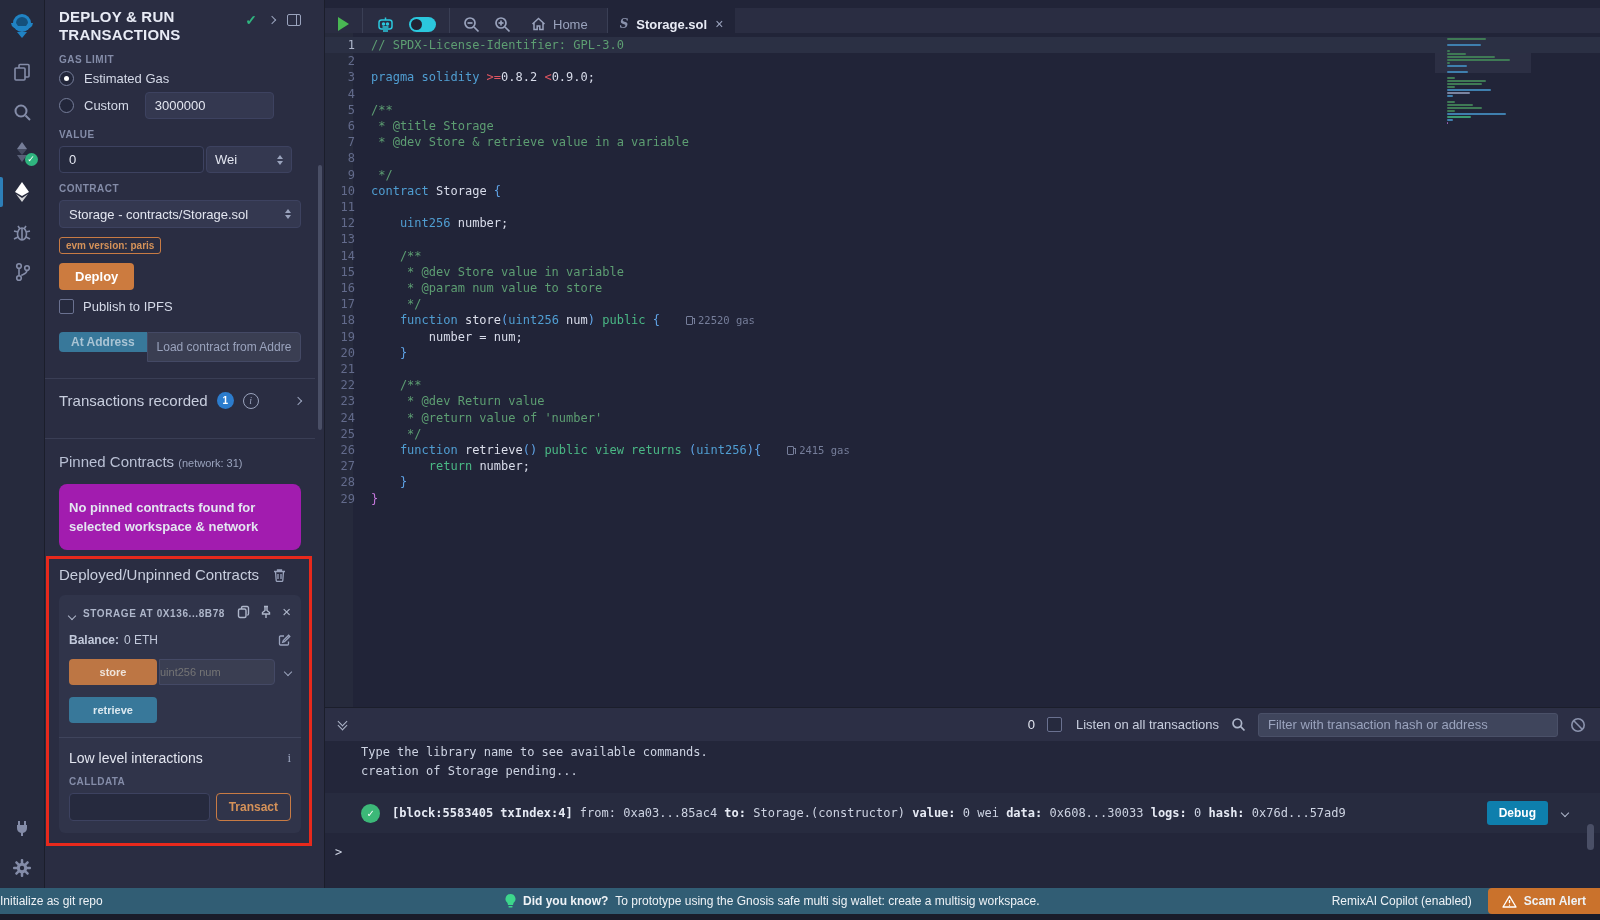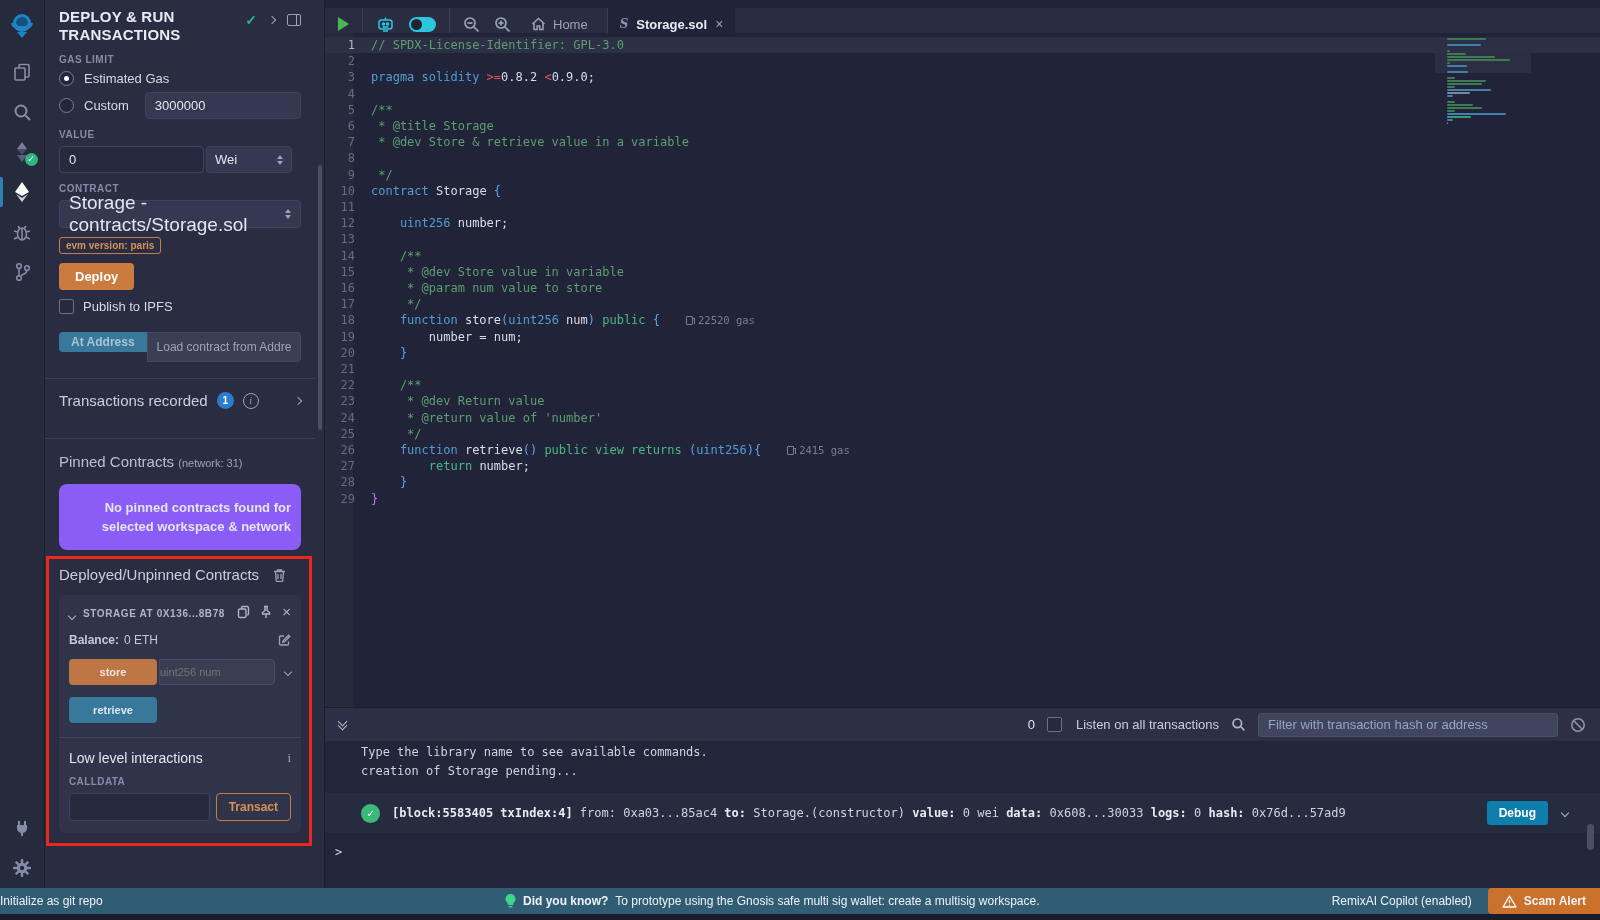--- a/index.html
+++ b/index.html
@@ -25,46 +25,46 @@
   .p-check { color:#2fb57f; font-size:14px; font-weight:bold; }
   .box-icon { width:14px; height:12px; border:1.5px solid #9aa3bd; border-radius:2px; position:relative; }
   .box-icon::after { content:''; position:absolute; right:3px; top:0; bottom:0; width:1.5px; background:#9aa3bd; }
   .p-label { font-size:10px; font-weight:bold; letter-spacing:.5px; color:#848ca8; margin:10px 0 6px 0; }
   .radio-row { display:flex; align-items:center; gap:10px; margin:6px 0; font-size:13px; color:#d5dae8; }
   .radio { width:15px; height:15px; border-radius:50%; border:1px solid #767e9a; background:#22263a; position:relative; flex:0 0 auto; }
   .radio.sel::after { content:''; position:absolute; left:4px; top:4px; width:5px; height:5px; border-radius:50%; background:#ffffff; }
   .inp { background:#343850; border:1px solid #3d4260; border-radius:4px; color:#e3e6f0; font-size:13px; height:27px; padding:0 9px; outline:none; font-family:"Liberation Sans",sans-serif; }
   .inp::placeholder { color:#9aa3bd; }
   .inp.dark { background:#262a3e; }
-  .gas-input { width:156px; margin-left:6px; }
+  .gas-input { width:129px; margin-left:6px; }
   .value-row { display:flex; gap:2px; margin-top:2px; }
   .value-input { width:145px; }
   .unit-select { width:86px; background:#343850; border:1px solid #3d4260; border-radius:4px; display:flex; align-items:center; justify-content:space-between; padding:0 8px; height:27px; font-size:13px; color:#e3e6f0; }
-  .fullw-select { width:100%; background:#343850; border:1px solid #3d4260; border-radius:4px; display:flex; align-items:center; justify-content:space-between; padding:0 9px; height:28px; font-size:19px; color:#e3e6f0; margin-top:2px; }
+  .fullw-select { width:100%; background:#343850; border:1px solid #3d4260; border-radius:4px; display:flex; align-items:center; justify-content:space-between; padding:0 9px; height:28px; font-size:13px; color:#e3e6f0; margin-top:2px; }
   .updown { display:inline-flex; flex-direction:column; gap:2px; }
   .updown i { display:block; width:0; height:0; border-left:3.5px solid transparent; border-right:3.5px solid transparent; }
   .updown .up { border-bottom:4px solid #9aa3bd; }
   .updown .dn { border-top:4px solid #9aa3bd; }
   .evm-badge { display:inline-block; margin-top:9px; border:1px solid #c87b44; color:#d59259; font-size:10px; font-weight:bold; border-radius:3px; padding:2px 6px; }
   .deploy-btn { display:inline-block; margin-top:9px; background:#cc7b3f; color:#fff; font-size:13px; font-weight:bold; border:none; border-radius:4px; padding:6px 16px; cursor:pointer; }
   .chk-row { display:flex; align-items:center; gap:9px; margin-top:9px; font-size:13px; color:#d5dae8; }
   .chk { width:15px; height:15px; border:1px solid #6a7190; border-radius:2px; background:#262a3e; flex:0 0 auto; }
   .ataddr-row { display:flex; margin-top:18px; }
   .ataddr-btn { background:#38789a; color:#a9c4d4; font-size:12px; font-weight:bold; border:none; border-radius:4px 0 0 4px; padding:0 12px; height:20px; }
   .ataddr-inp { flex:1; border-radius:0 4px 4px 0; height:30px; background:#3a3e52; border:1px solid #444965; font-size:12px; min-width:0; }
   .divider { border-top:1px solid #3a3e55; margin:16px -14px 0 -14px; }
   .tx-row { display:flex; align-items:center; gap:9px; padding:13px 0; font-size:15px; color:#c8cede; }
   .count-badge { background:#2c7ccd; color:#fff; width:17px; height:17px; border-radius:50%; font-size:10px; font-weight:bold; display:flex; align-items:center; justify-content:center; }
   .info-circ { width:16px; height:16px; border:1px solid #9aa3bd; border-radius:50%; color:#9aa3bd; font-size:10px; display:flex; align-items:center; justify-content:center; font-family:"Liberation Serif",serif; font-style:italic; }
   .chev { display:inline-block; width:6px; height:6px; border-right:1.6px solid currentColor; border-bottom:1.6px solid currentColor; }
   .chev.right { transform:rotate(-45deg); }
   .chev.down { transform:rotate(45deg); }
   .pinned-title { padding-top:14px; font-size:15px; color:#b9c0d4; }
   .pinned-net { font-size:11px; color:#9aa3bd; }
-  .empty-box { background:#8b5cf6; border-radius:8px; margin-top:14px; padding:14px 10px; text-align:right; font-size:13px; font-weight:bold; color:#e3e6f0; line-height:19px; }
+  .empty-box { background:#a21caf; border-radius:8px; margin-top:14px; padding:14px 10px; text-align:left; font-size:13px; font-weight:bold; color:#e3e6f0; line-height:19px; }
   .dep-title-row { display:flex; align-items:center; padding-top:16px; }
   .dep-title { font-size:15px; color:#c8cede; }
   .card { background:#30344a; border-radius:6px; margin-top:12px; padding:10px 10px 12px 10px; }
   .card-head { display:flex; align-items:flex-end; gap:8px; color:#aeb6ca; }
   .card-name { font-size:10px; font-weight:bold; letter-spacing:.6px; }
   .card-icons { margin-left:auto; display:flex; align-items:center; gap:10px; }
   .balance-row { display:flex; align-items:center; margin-top:14px; font-size:12px; color:#c2c9db; }
   .fn-row { display:flex; align-items:center; margin-top:12px; }
   .fn-btn { border:none; border-radius:4px; font-size:11px; font-weight:bold; color:#f0e4da; height:26px; padding:0 10px; min-width:88px; }
   .fn-btn.orange { background:#bd7644; }

